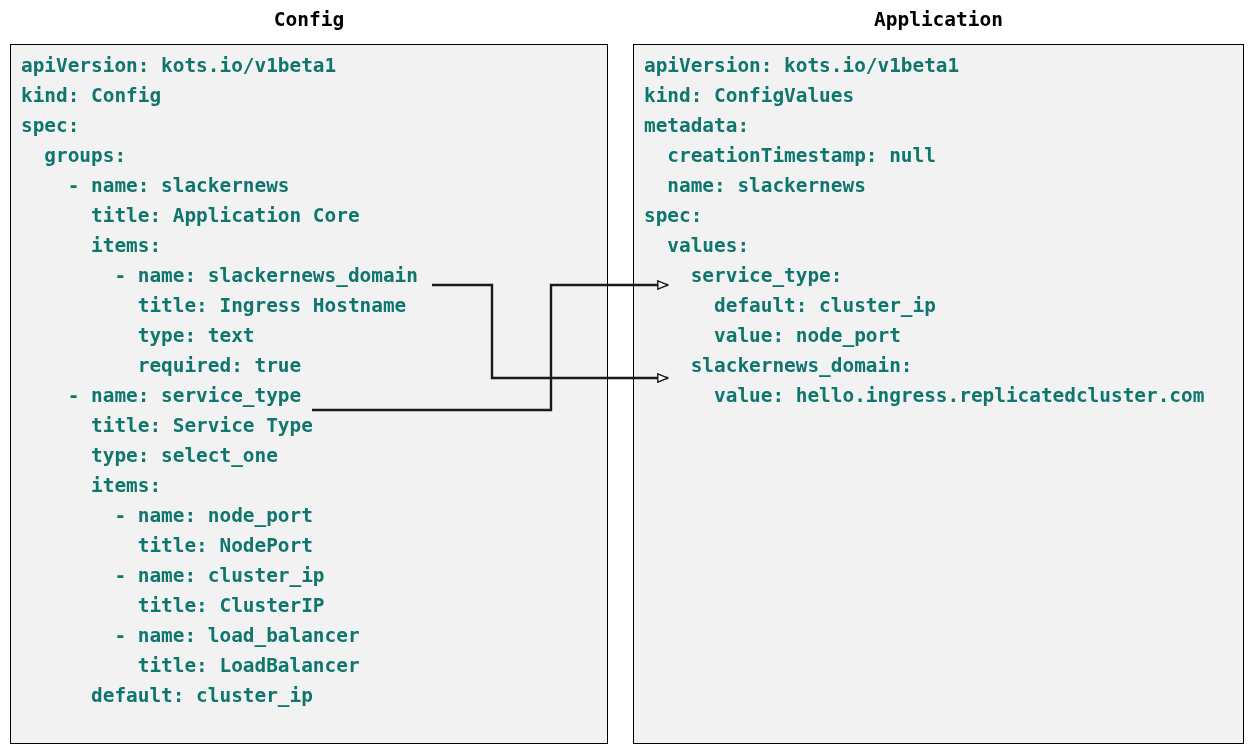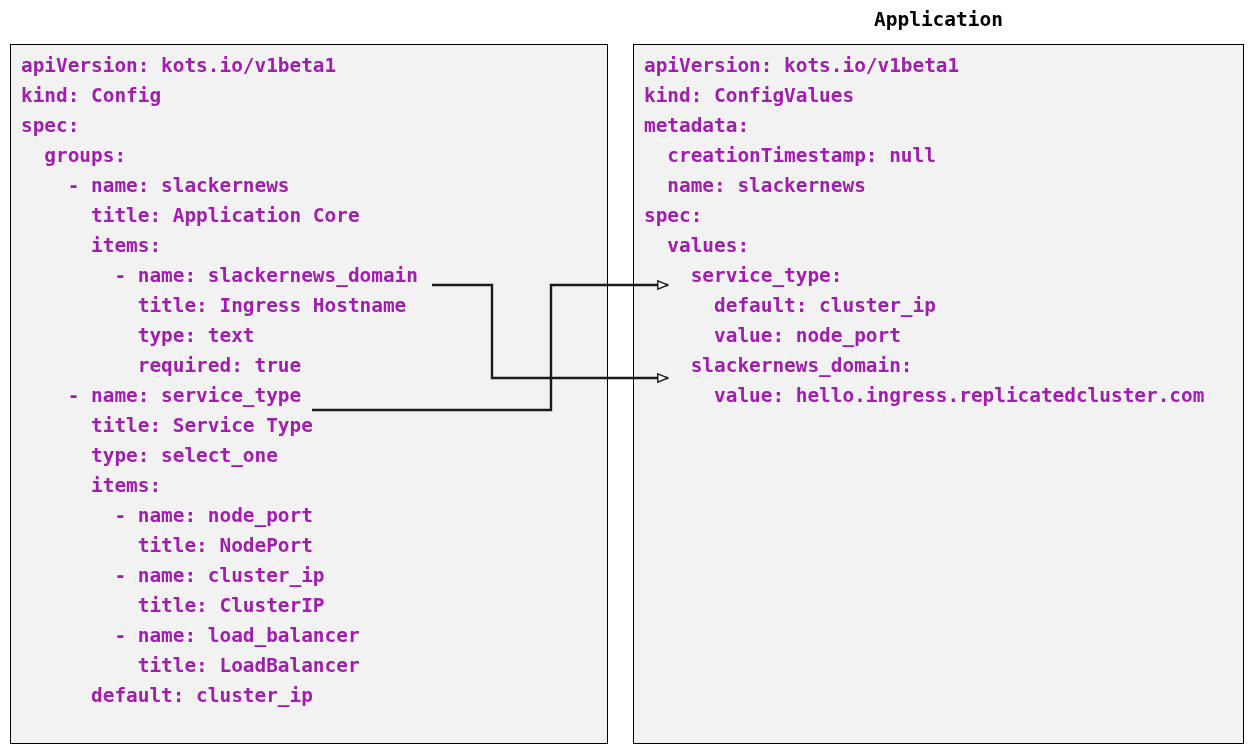--- a/index.html
+++ b/index.html
@@ -47,41 +47,42 @@
   .yaml-body {
     position: absolute;
     left: 10px;
     top: 6px;
     right: 0;
     white-space: pre;
     font-family: "DejaVu Sans Mono", "Liberation Mono", monospace;
     font-weight: bold;
     font-size: 19.4px;
     line-height: 30px;
-    color: #a21caf;
+    color: #0f766e;
   }
   .yaml-line {
     height: 30px;
     white-space: pre;
   }
 
   #connector-layer {
     position: absolute;
     left: 0;
     top: 0;
     width: 1258px;
     height: 756px;
     pointer-events: none;
   }
 </style>
 </head>
 <body style="background: rgb(255, 255, 255);">
 
 <div id="stage">
 
+  <div class="panel-title" id="title-config">Config</div>
 
   <div class="panel-title" id="title-values">Application</div>
 
   <div class="yaml-panel" id="panel-config" style="background: rgb(242, 242, 242); border-color: rgb(0, 0, 0);">
     <div class="yaml-body" id="body-config"><div class="yaml-line">apiVersion: kots.io/v1beta1</div><div class="yaml-line">kind: Config</div><div class="yaml-line">spec:</div><div class="yaml-line">  groups:</div><div class="yaml-line">    - name: slackernews</div><div class="yaml-line">      title: Application Core</div><div class="yaml-line">      items:</div><div class="yaml-line">        - name: slackernews_domain</div><div class="yaml-line">          title: Ingress Hostname</div><div class="yaml-line">          type: text</div><div class="yaml-line">          required: true</div><div class="yaml-line">    - name: service_type</div><div class="yaml-line">      title: Service Type</div><div class="yaml-line">      type: select_one</div><div class="yaml-line">      items:</div><div class="yaml-line">        - name: node_port</div><div class="yaml-line">          title: NodePort</div><div class="yaml-line">        - name: cluster_ip</div><div class="yaml-line">          title: ClusterIP</div><div class="yaml-line">        - name: load_balancer</div><div class="yaml-line">          title: LoadBalancer</div><div class="yaml-line">      default: cluster_ip</div></div>
   </div>
 
   <div class="yaml-panel" id="panel-values" style="background: rgb(242, 242, 242); border-color: rgb(0, 0, 0);">
     <div class="yaml-body" id="body-values"><div class="yaml-line">apiVersion: kots.io/v1beta1</div><div class="yaml-line">kind: ConfigValues</div><div class="yaml-line">metadata:</div><div class="yaml-line">  creationTimestamp: null</div><div class="yaml-line">  name: slackernews</div><div class="yaml-line">spec:</div><div class="yaml-line">  values:</div><div class="yaml-line">    service_type:</div><div class="yaml-line">      default: cluster_ip</div><div class="yaml-line">      value: node_port</div><div class="yaml-line">    slackernews_domain:</div><div class="yaml-line">      value: hello.ingress.replicatedcluster.com</div></div>
   </div>

